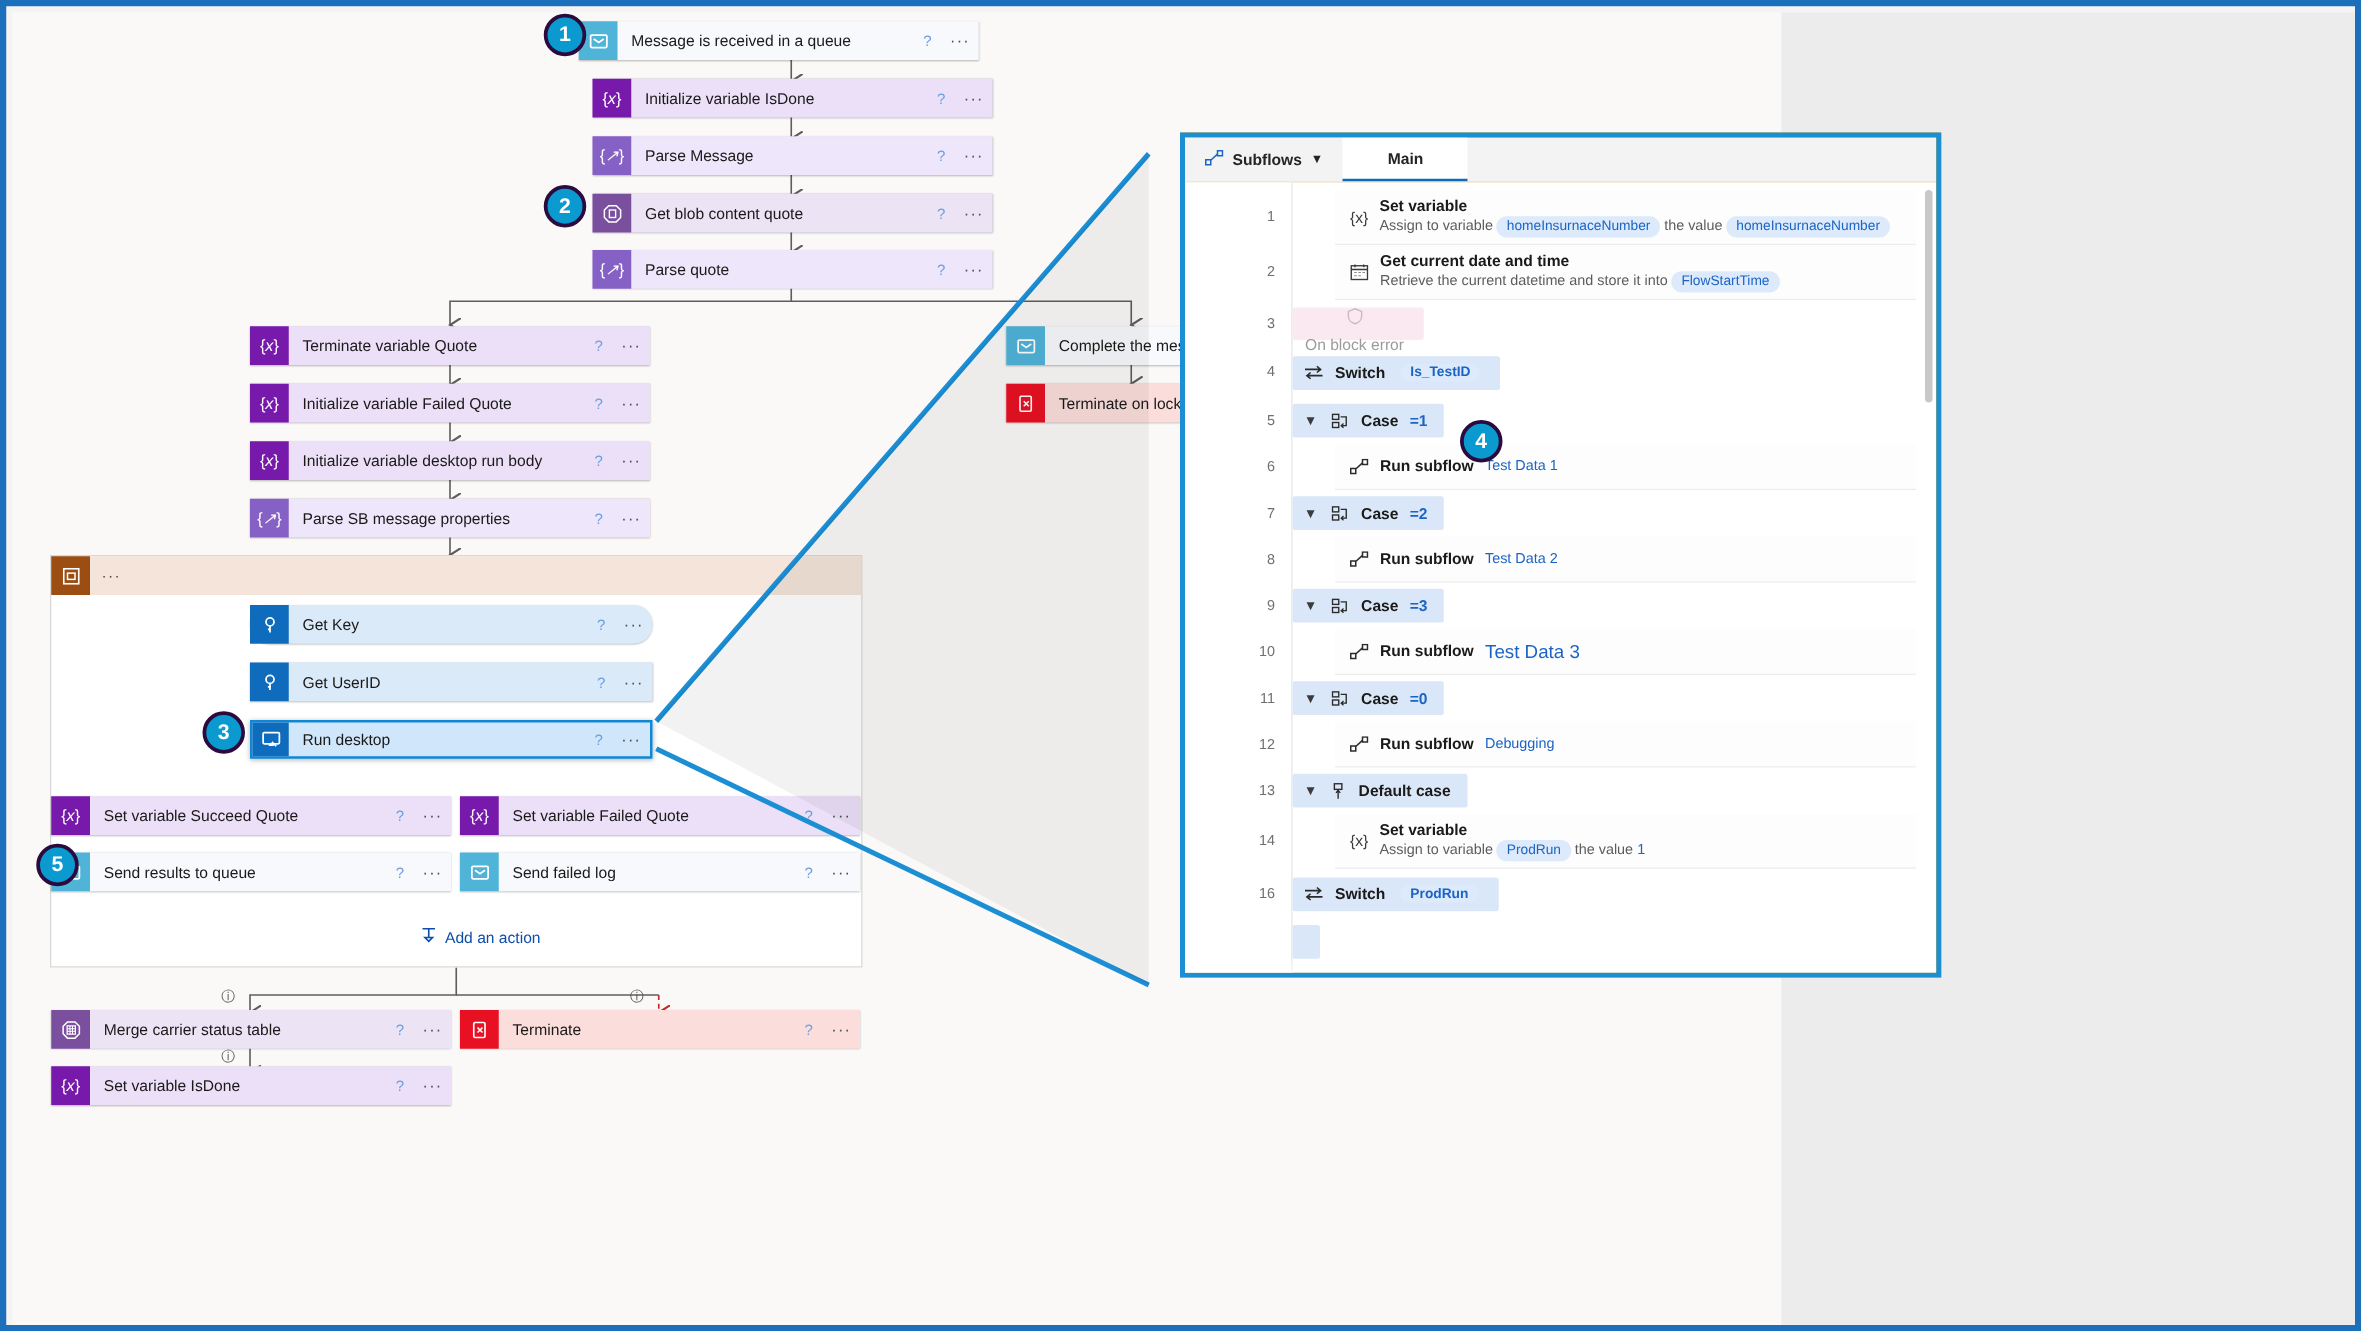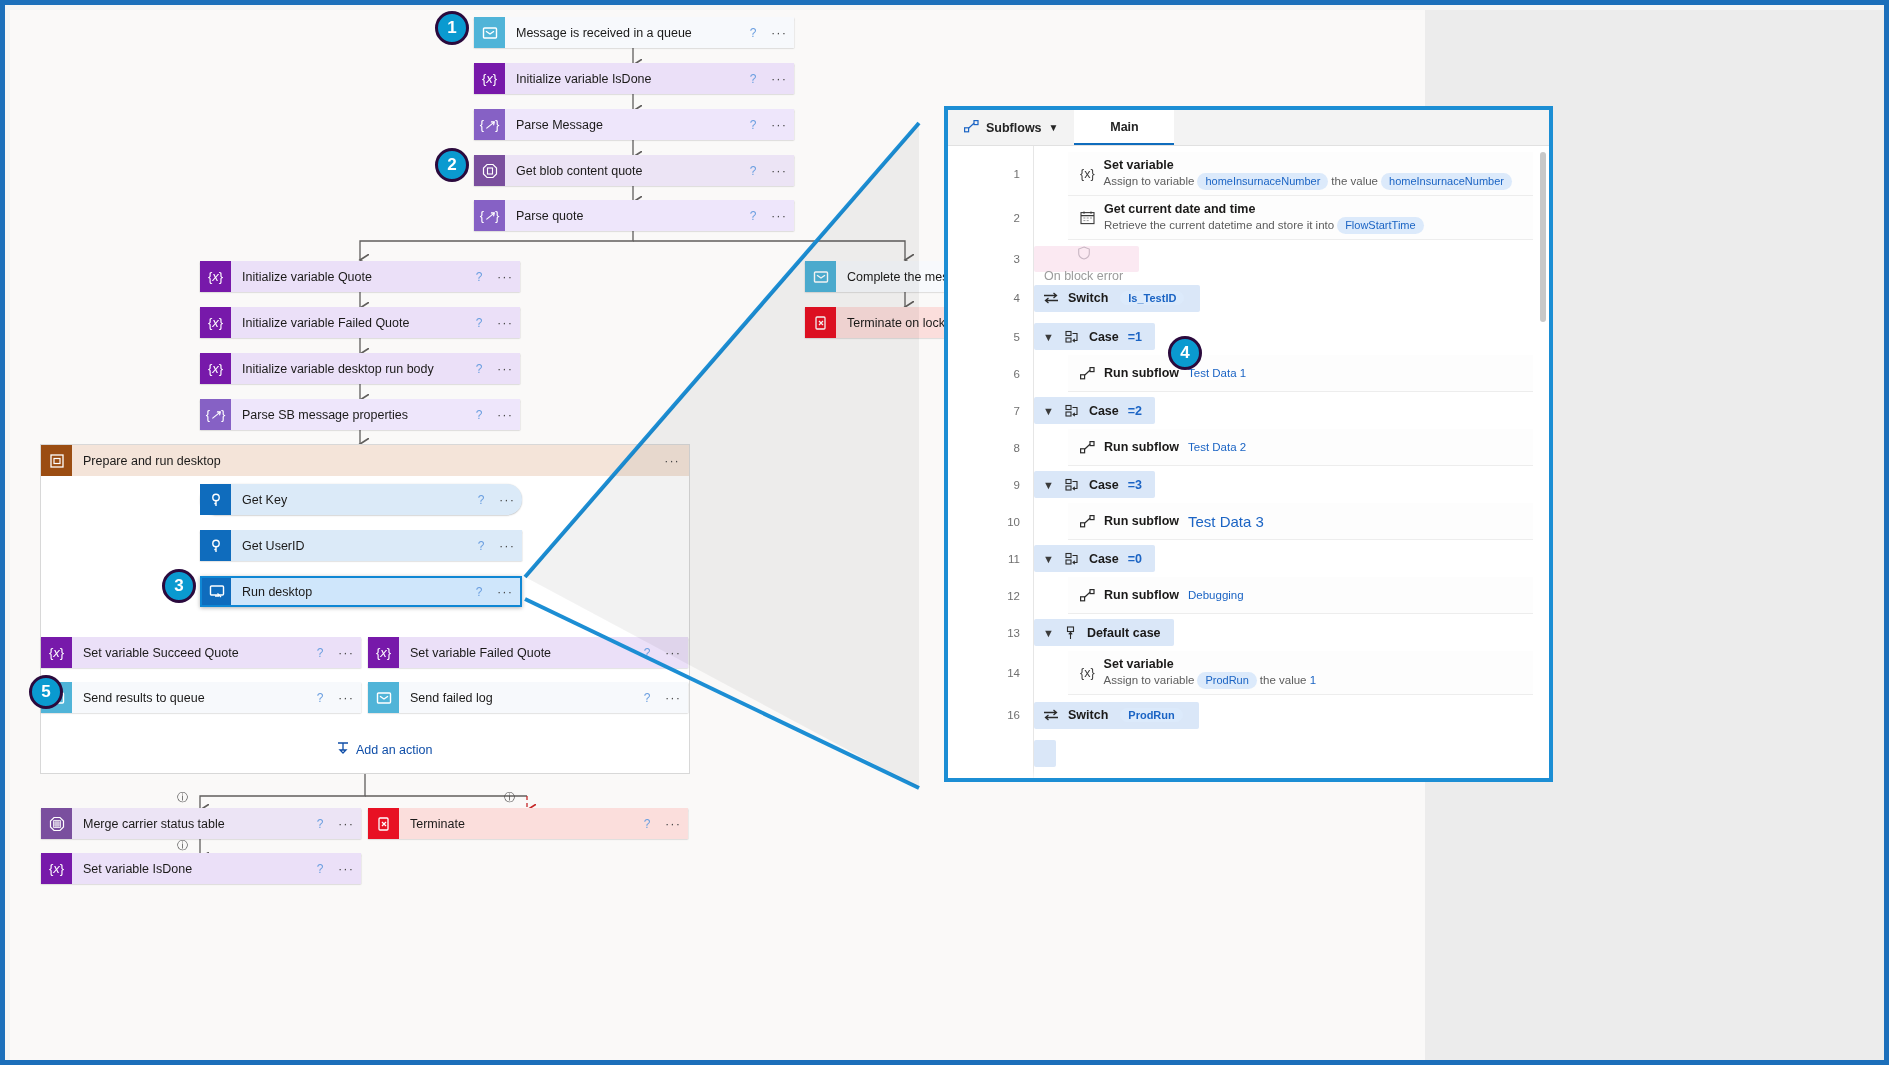--- a/index.html
+++ b/index.html
@@ -330,21 +330,21 @@
         <line x1="513" y1="618" x2="513" y2="630" marker-end="url(#ahr)"></line>
         <line x1="517" y1="786" x2="517" y2="800" marker-end="url(#ahr)"></line>
       </g>
     </svg>
 
     <span class="infoglyph" style="left:490px; top:611px;">ⓘ</span>
     <span class="infoglyph" style="left:167px; top:780px;">ⓘ</span>
     <span class="infoglyph" style="left:494px; top:780px;">ⓘ</span>
     <span class="infoglyph" style="left:167px; top:828px;">ⓘ</span>
 
-    <div class="card c-sb" style="left:464px; top:7px; width:320px;justify-content:flex-end;">
+    <div class="card c-sb" style="left:453px; top:7px; width:320px;justify-content:flex-end;">
       <span class="ic">
         <svg width="16" height="16" viewBox="0 0 16 16">
             <rect x="1.5" y="3" width="13" height="10" rx="1" fill="none" stroke="#fff" stroke-width="1.4"></rect>
             <path d="M4 6.2 L8 9 L12 6.2" fill="none" stroke="#fff" stroke-width="1.4"></path>
           </svg>
       </span>
       <span class="ttl">Message is received in a queue</span>
       <span class="help">?</span>
       <span class="dots">···</span>
     </div>
@@ -377,21 +377,21 @@
 
     <div class="card c-parse" style="left:464px; top:190px; width:320px;">
       <span class="ic">{<i>↗</i>}</span>
       <span class="ttl">Parse quote</span>
       <span class="help">?</span>
       <span class="dots">···</span>
     </div>
 
     <div class="card c-var" style="left:190px; top:251px; width:320px;">
       <span class="ic">{<i>x</i>}</span>
-      <span class="ttl">Initialize variable Quote</span>
+      <span class="ttl">Terminate variable Quote</span>
       <span class="help">?</span>
       <span class="dots">···</span>
     </div>
     <div class="card c-var" style="left:190px; top:297px; width:320px;">
       <span class="ic">{<i>x</i>}</span>
       <span class="ttl">Initialize variable Failed Quote</span>
       <span class="help">?</span>
       <span class="dots">···</span>
     </div>
     <div class="card c-var" style="left:190px; top:343px; width:320px;">
@@ -431,21 +431,20 @@
     </div>
 
     <div class="scope" style="left:30px; top:434px; width:650px; height:330px;">
       <div class="scope-head">
         <span class="ic">
           <svg width="14" height="14" viewBox="0 0 14 14">
               <rect x="1" y="1" width="12" height="12" fill="none" stroke="#fff" stroke-width="1.3"></rect>
               <rect x="4" y="4.5" width="6" height="5" fill="none" stroke="#fff" stroke-width="1.2"></rect>
             </svg>
         </span>
-        <span class="ttl">Prepare and run desktop</span>
         <span class="dots">···</span>
       </div>
       <div class="addaction" style="left:295px; top:296px;">
         <span>
           <svg width="14" height="14" viewBox="0 0 14 14">
               <path d="M2 2h10M7 2v7M4 9h6l-3 3z" fill="none" stroke="#0f4ea8" stroke-width="1.3"></path>
             </svg>
         </span>
         <span>Add an action</span>
       </div>

